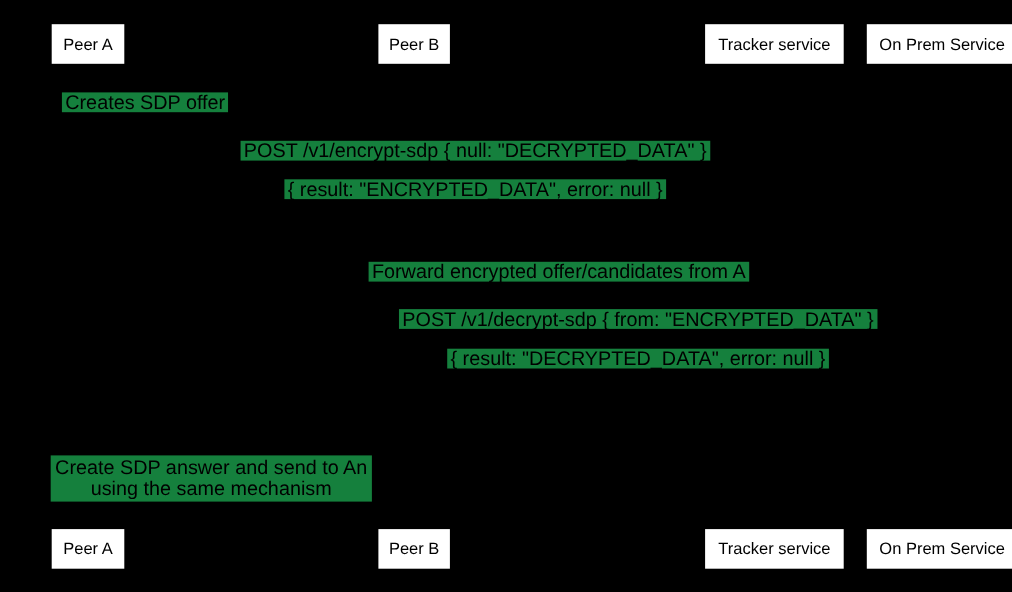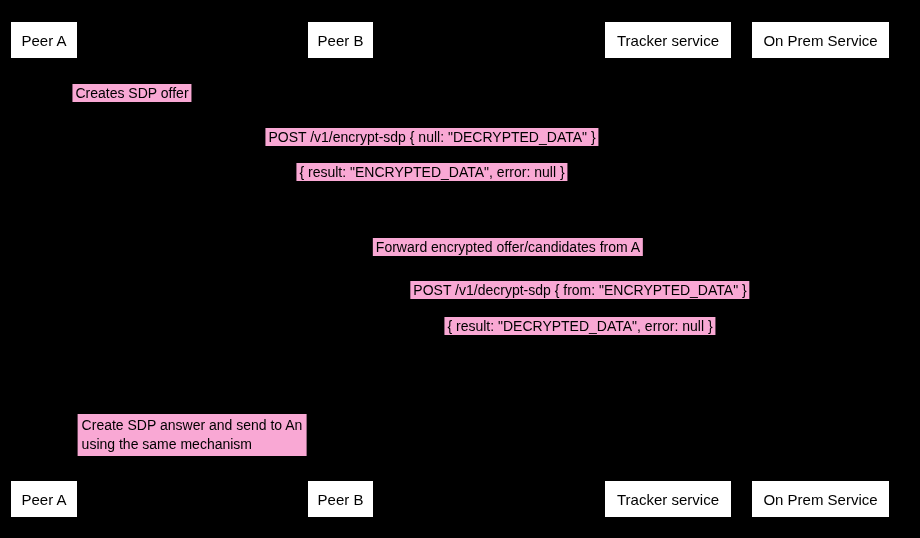--- a/index.html
+++ b/index.html
@@ -16,36 +16,37 @@
     position: absolute;
     height: 36px;
     background: #ffffff;
     color: #000000;
     font-size: 15px;
     display: flex;
     align-items: center;
     justify-content: center;
     box-sizing: border-box;
     white-space: nowrap;
+    margin-left: 36px;
   }
   
   .msg {
     position: absolute;
     transform: translateX(-50%);
-    background: #f9a8d4;
+    background: #15803d;
     color: #000000;
-    font-size: 14px;
+    font-size: 18px;
     line-height: 18px;
     padding: 0 3px;
     white-space: nowrap;
   }
   
   .msg.note {
     white-space: pre-line;
-    text-align: left;
+    text-align: center;
     line-height: 19px;
     padding: 2px 4px;
   }
   
   .lifeline {
     position: absolute;
     top: 58px;
     height: 423px;
     width: 0;
     border-left: 1px dashed #000000;

